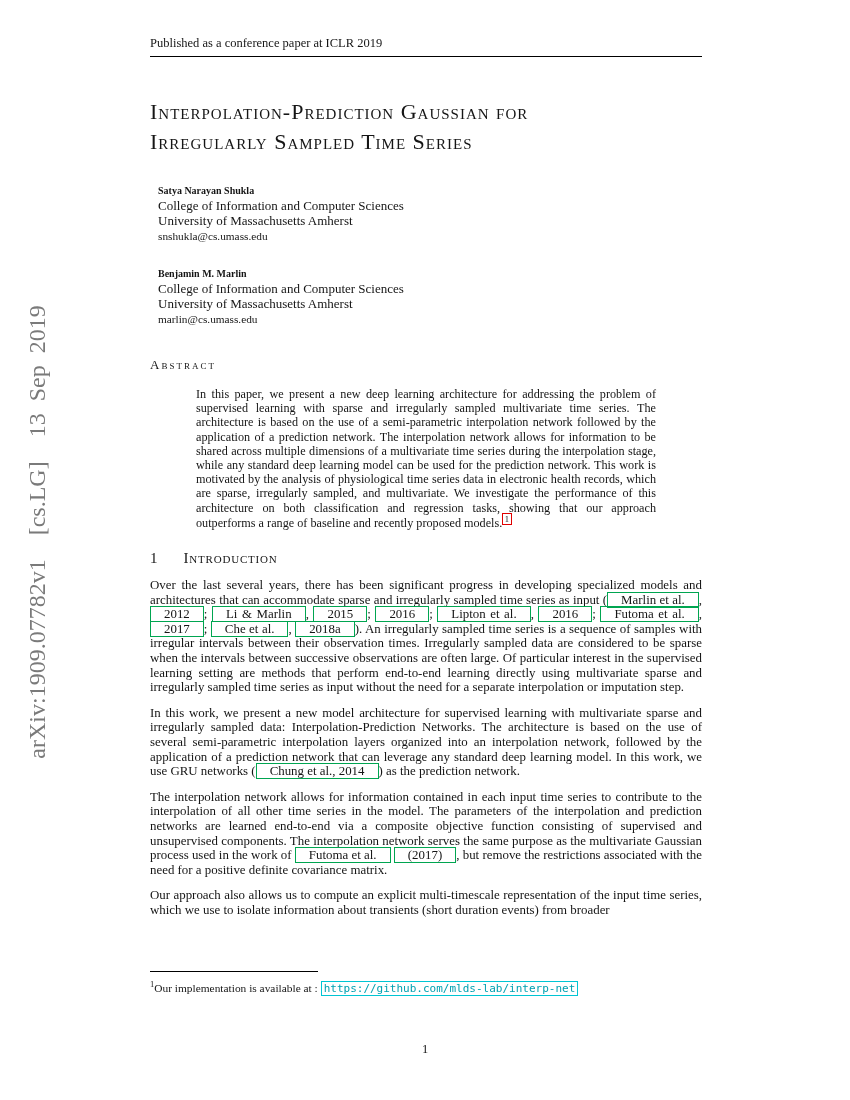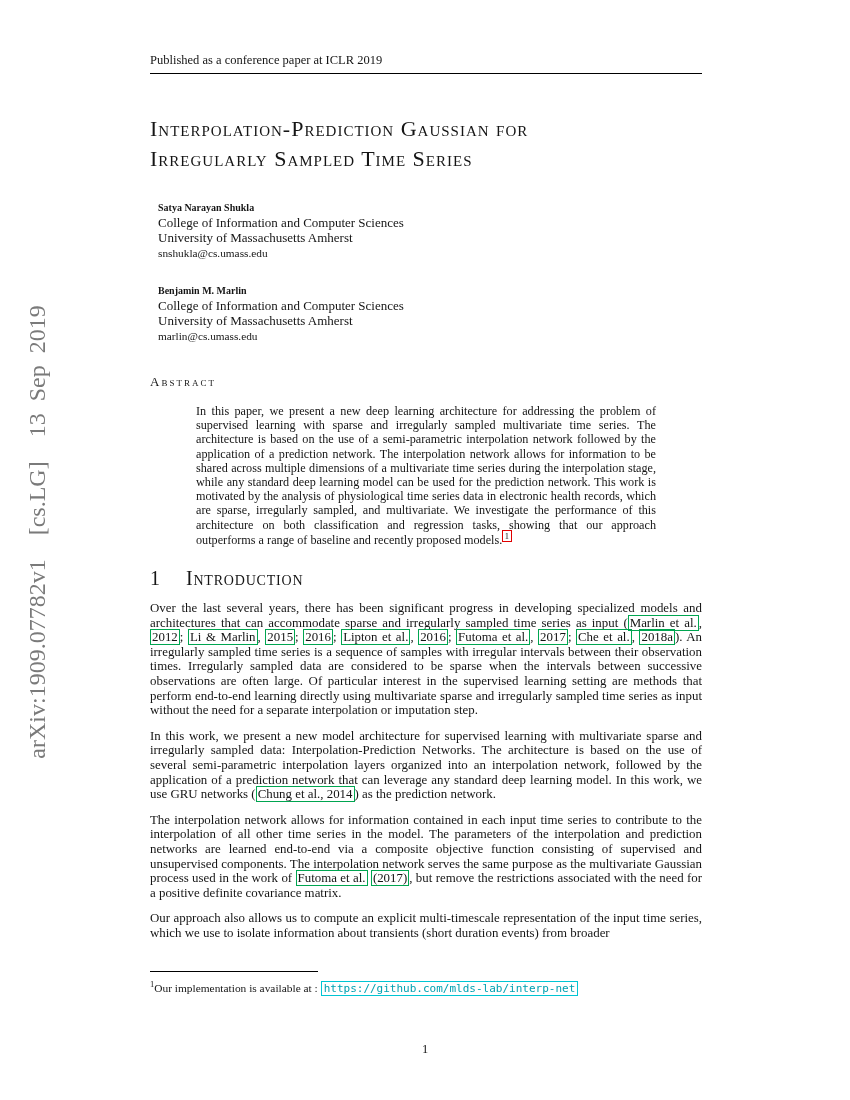--- a/index.html
+++ b/index.html
@@ -1,49 +1,49 @@
 <!DOCTYPE html>
 <html style="--citation-box: #00a550; --footnote-box: #e00000; --url-box: #00c5d4; --url-text: #00a0b0; --sidebar-gray: #7a7a7a;"><head>
 <meta charset="utf-8">
 <style>
   * { margin:0; padding:0; box-sizing:border-box; }
   html,body { background:#ffffff; }
   .page {
     position:relative; width:850px; height:1100px; background:#ffffff;
     font-family:"Liberation Serif", serif; color:#151515; overflow:hidden;
   }
-  .content { position:absolute; left:150px; top:17px; width:552px; }
+  .content { position:absolute; left:150px; top:0; width:552px; }
 
   .header-line { margin-top:36px; font-size:12.5px; }
   .header-rule { border-bottom:1.4px solid #000; margin-top:5px; }
 
   .title { margin-top:40px; font-size:22px; font-variant:small-caps;
            letter-spacing:1px; line-height:30px; font-weight:normal; }
 
   .author-block { margin-left:8px; }
   .author-block.first { margin-top:26px; }
   .author-block.second { margin-top:22px; }
   .author-name  { font-weight:bold; font-size:10px; line-height:15px; }
   .author-affil { font-size:13px; line-height:15px; }
   .author-email { font-family:Liberation Serif, serif; font-size:11.3px;
                   line-height:15px; margin-top:1px; }
 
   .abstract-heading { text-align:left; font-variant:small-caps; font-size:13px;
                       letter-spacing:2px; margin-top:30px; }
   .abstract-body { margin:14px 46px 0 46px; font-size:12.2px; line-height:14.2px;
                    text-align:justify; }
 
-  .section-heading { margin-top:20px; font-size:20px; }
+  .section-heading { margin-top:20px; font-size:15px; }
   .section-number  { display:inline-block; }
   .section-title   { display:inline-block; margin-left:26px; font-variant:small-caps;
                      letter-spacing:0.8px; }
 
   .body-para { margin-top:11px; font-size:12.9px; line-height:14.6px; text-align:justify; }
 
-  span.cite   { border:1px solid var(--citation-box); padding:0 1px; }
+  span.cite   { border:1px solid var(--citation-box); padding:0 13px; }
   span.fn-mark{ border:1px solid var(--footnote-box); font-size:8.5px;
                 vertical-align:super; padding:0 1.5px; line-height:1; }
   span.url    { font-family:"DejaVu Sans Mono", monospace; font-size:11px;
                 color:var(--url-text); border:1px solid var(--url-box); padding:0 2px; }
   span.fn-sup { font-size:8.5px; vertical-align:super; }
 
   .footnote { position:absolute; left:150px; top:968px; width:552px; font-size:11.4px;
               line-height:14px; background:#ffffff; padding-top:3px; z-index:3; }
   .footnote-rule { width:168px; border-top:1px solid #000; margin-bottom:5px; }
 

